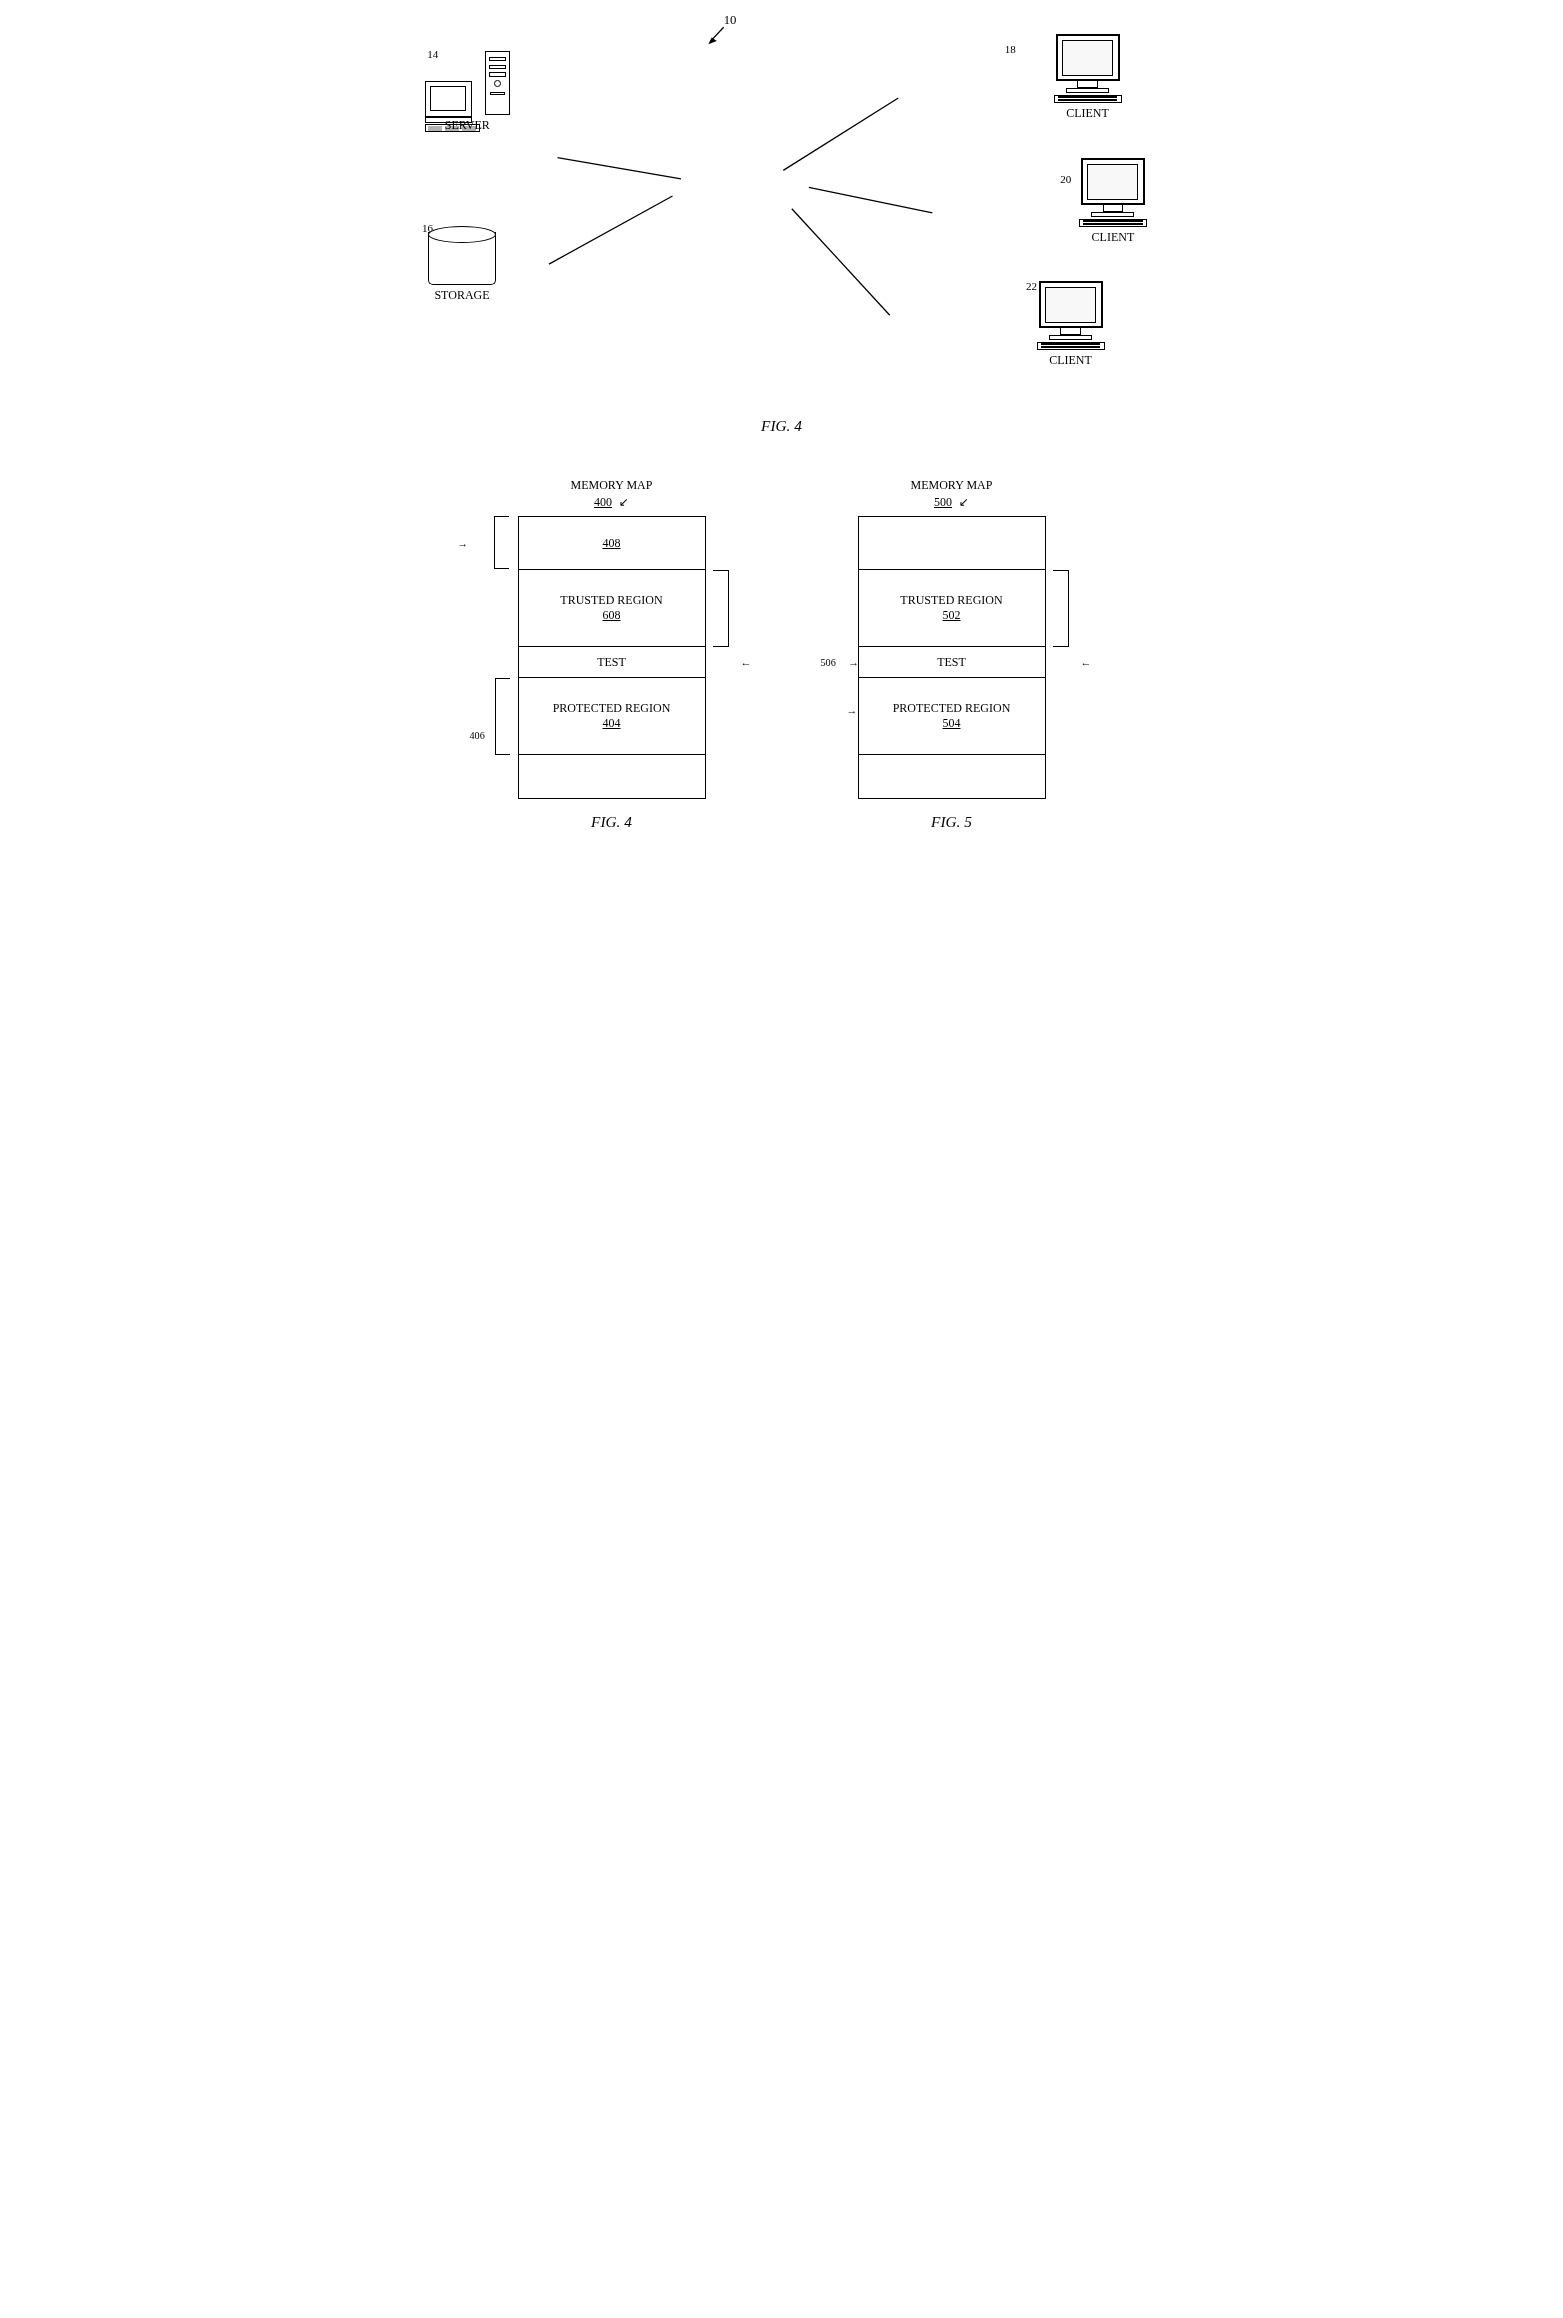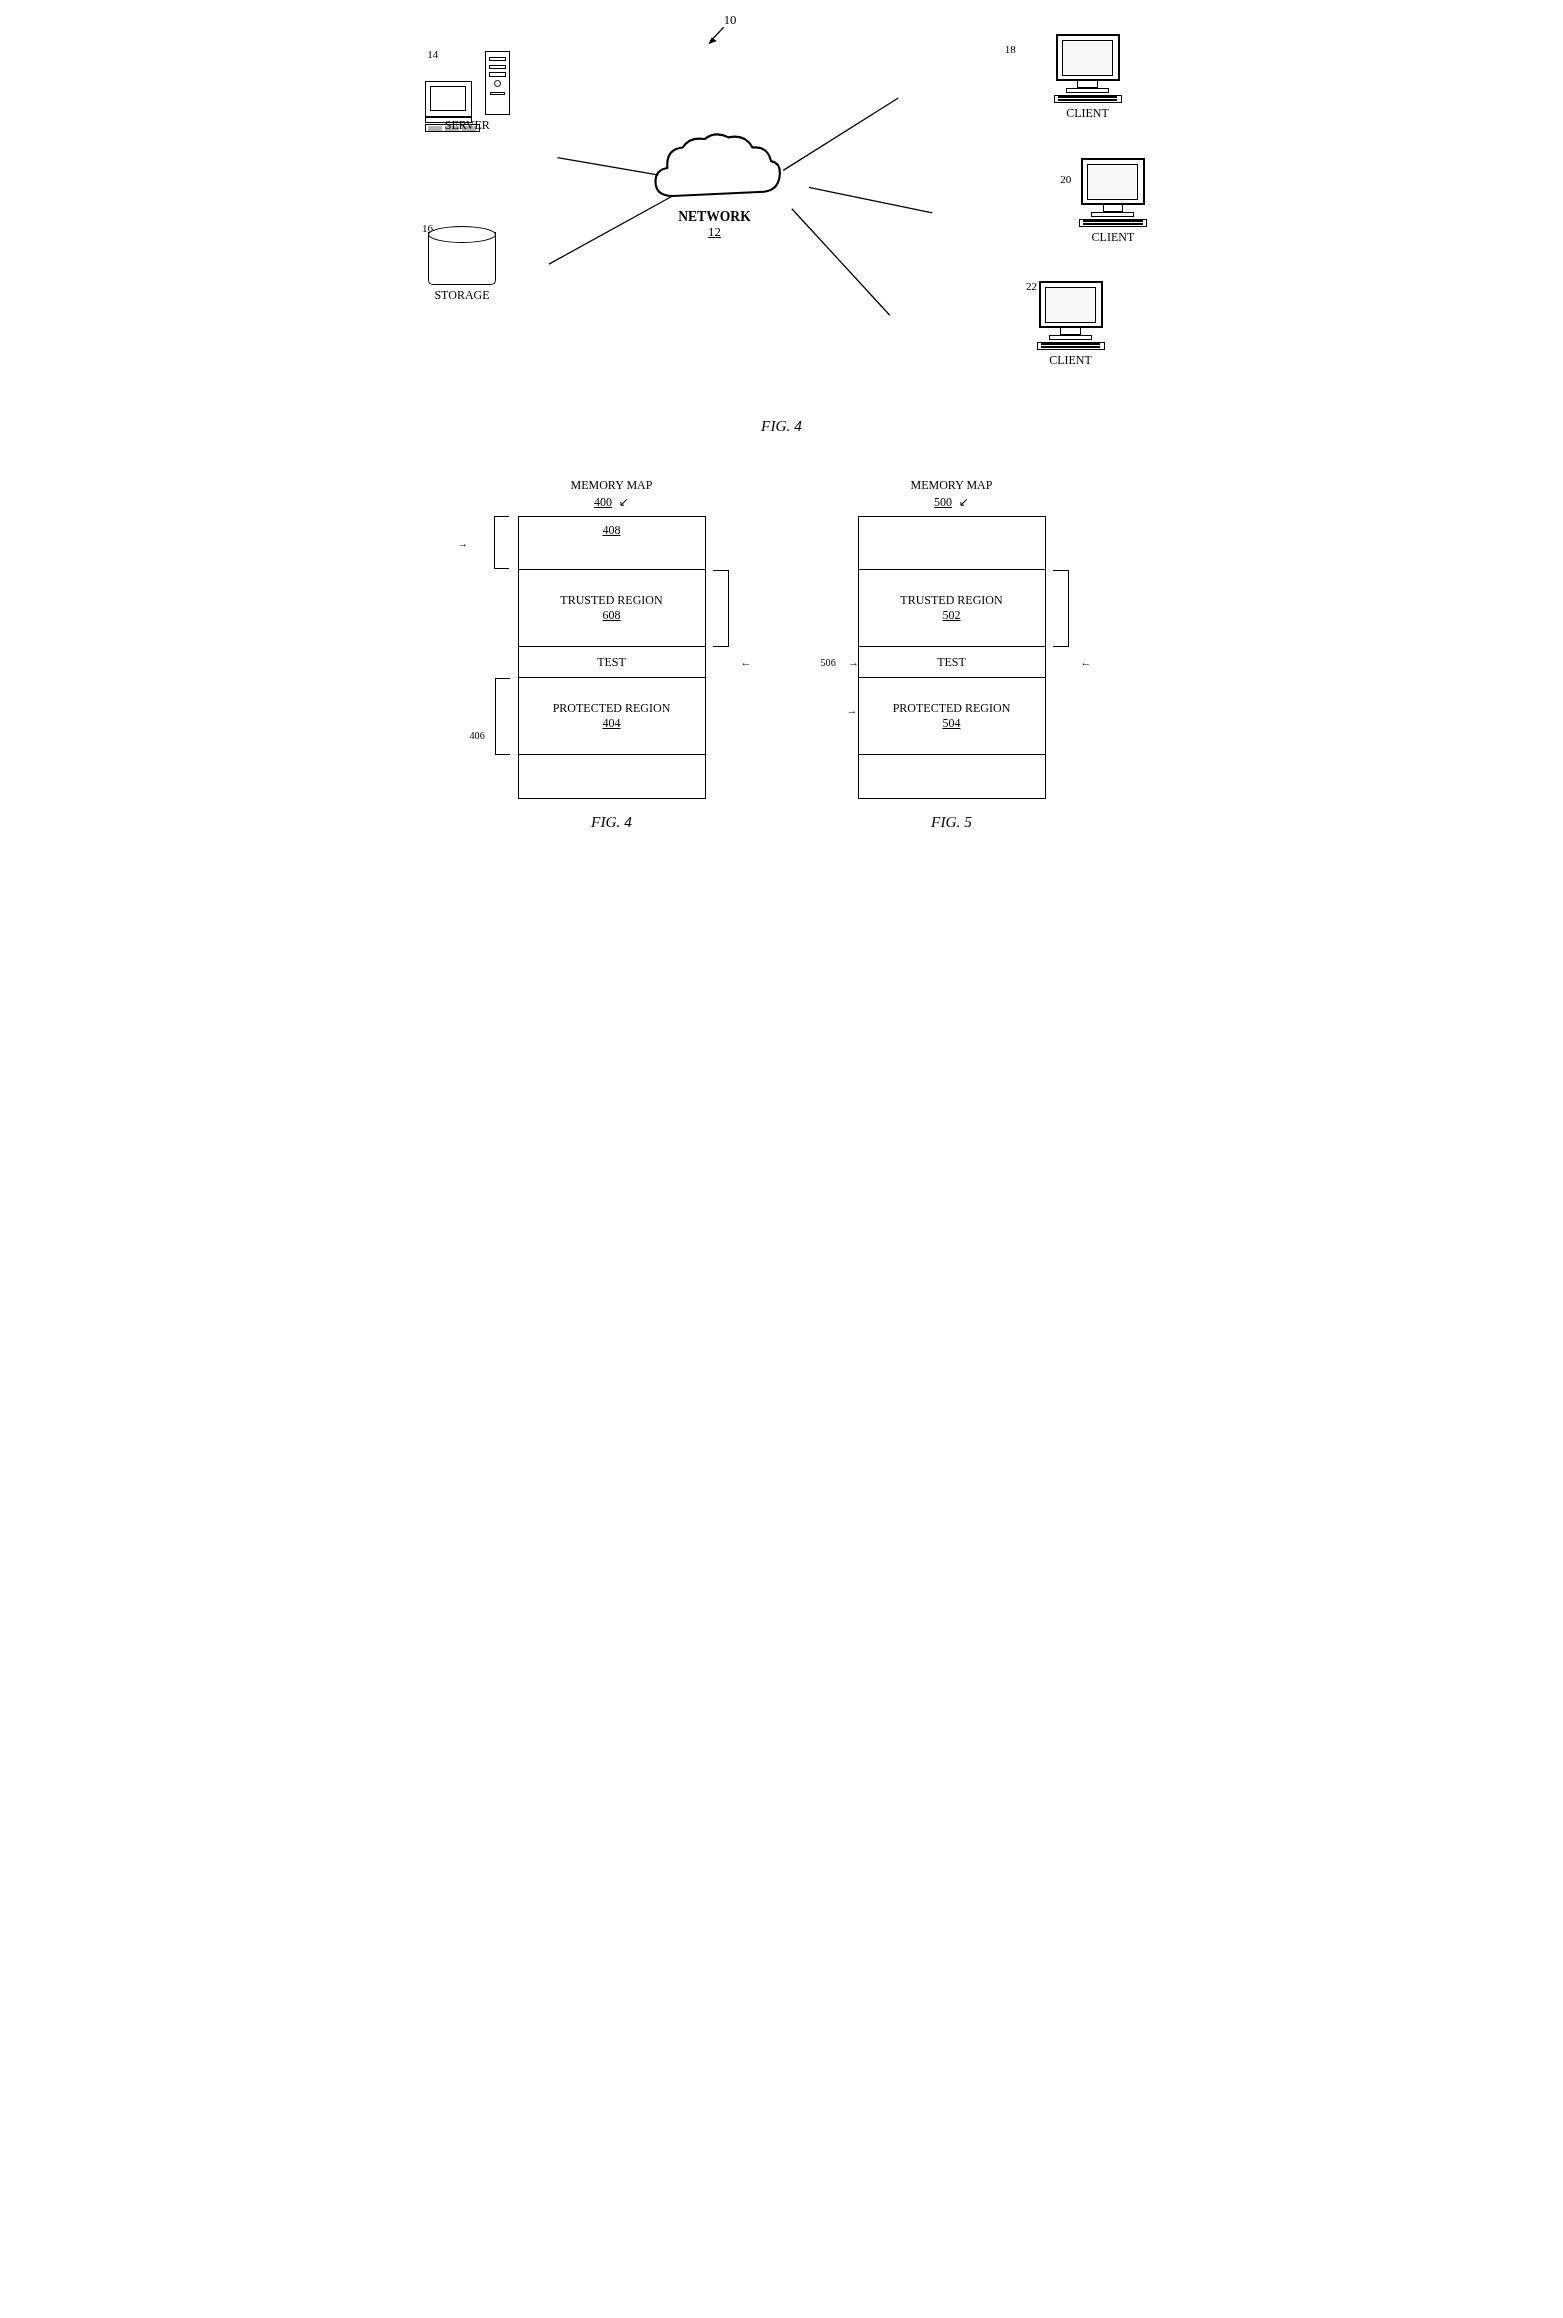--- a/index.html
+++ b/index.html
@@ -295,29 +295,20 @@
   <div class="storage-group">
     <div style="position:relative; width:75px; height:66px;">
 
       <div style="position:absolute; top:10.2px; left:3.4px; width:68px; height:53px; border-left:1.7px solid #000; border-right:1.7px solid #000; border-bottom:1.7px solid #000; border-radius:0 0 5.1px 5.1px;"></div>
 
       <div style="position:absolute; top:4.3px; left:3.4px; width:68px; height:17px; border:1.7px solid #000; border-radius:50%; background:#fff;"></div>
     </div>
     <div class="storage-label">STORAGE</div>
   </div>
 
-  <div class="network-group">
-    <div class="cloud-shape">
-      <svg viewBox="0 0 160 90">
-        <path d="M30,75 Q10,75 10,58 Q10,44 24,42 Q22,20 42,18 Q50,5 68,8 Q80,-2 96,6 Q116,2 124,18 Q142,16 146,34 Q158,36 156,52 Q154,68 138,70 Z" fill="#fff" stroke="#000" stroke-width="2.5" stroke-linejoin="round"></path>
-      </svg>
-    </div>
-    <div class="network-label">NETWORK</div>
-    <div class="network-ref">12</div>
-  </div>
 
   <div class="client-group-1">
     <div>
       <div class="monitor" style="width:64px; height:47px; margin:0 auto;">
           <div class="monitor-screen" style="width:51px; height:36px;"></div>
         </div>
       <div class="monitor-stand"></div>
       <div class="monitor-base"></div>
       <div class="keyboard-bar">
         <div class="keyboard-lines">
@@ -379,21 +370,21 @@
       <span style="font-size:12px;">↙</span>
     </div>
 
     <div style="position:relative; margin-top:5.1px;">
 
       <div style="position:absolute; left:-24px; top:0; width:15.3px; height:53px; border-top:1.7px solid #000; border-left:1.7px solid #000; border-bottom:1.7px solid #000;"></div>
       <div style="position:absolute; left:-60px; top:22px; font-size:10.2px;">→</div>
 
       <div class="map-box">
 
-        <div class="map-row" style="height:53px; display:flex; align-items:flex-start; justify-content:center;">
+        <div class="map-row" style="height:53px; display:flex; align-items:center; justify-content:center;">
           <span style="text-decoration:underline; font-size:12px;">408</span>
         </div>
 
         <div class="map-row" style="height:77px; display:flex; flex-direction:column; align-items:center; justify-content:center;">
           <div style="position:absolute; right:-24px; top:0; width:15.3px; height:77px; border-top:1.7px solid #000; border-right:1.7px solid #000; border-bottom:1.7px solid #000;"></div>
           <span style="font-size:12px;">TRUSTED REGION</span>
           <span style="font-size:12px; text-decoration:underline;">608</span>
         </div>
 
         <div class="map-row" style="height:31px; display:flex; align-items:center; justify-content:center; position:relative;">

